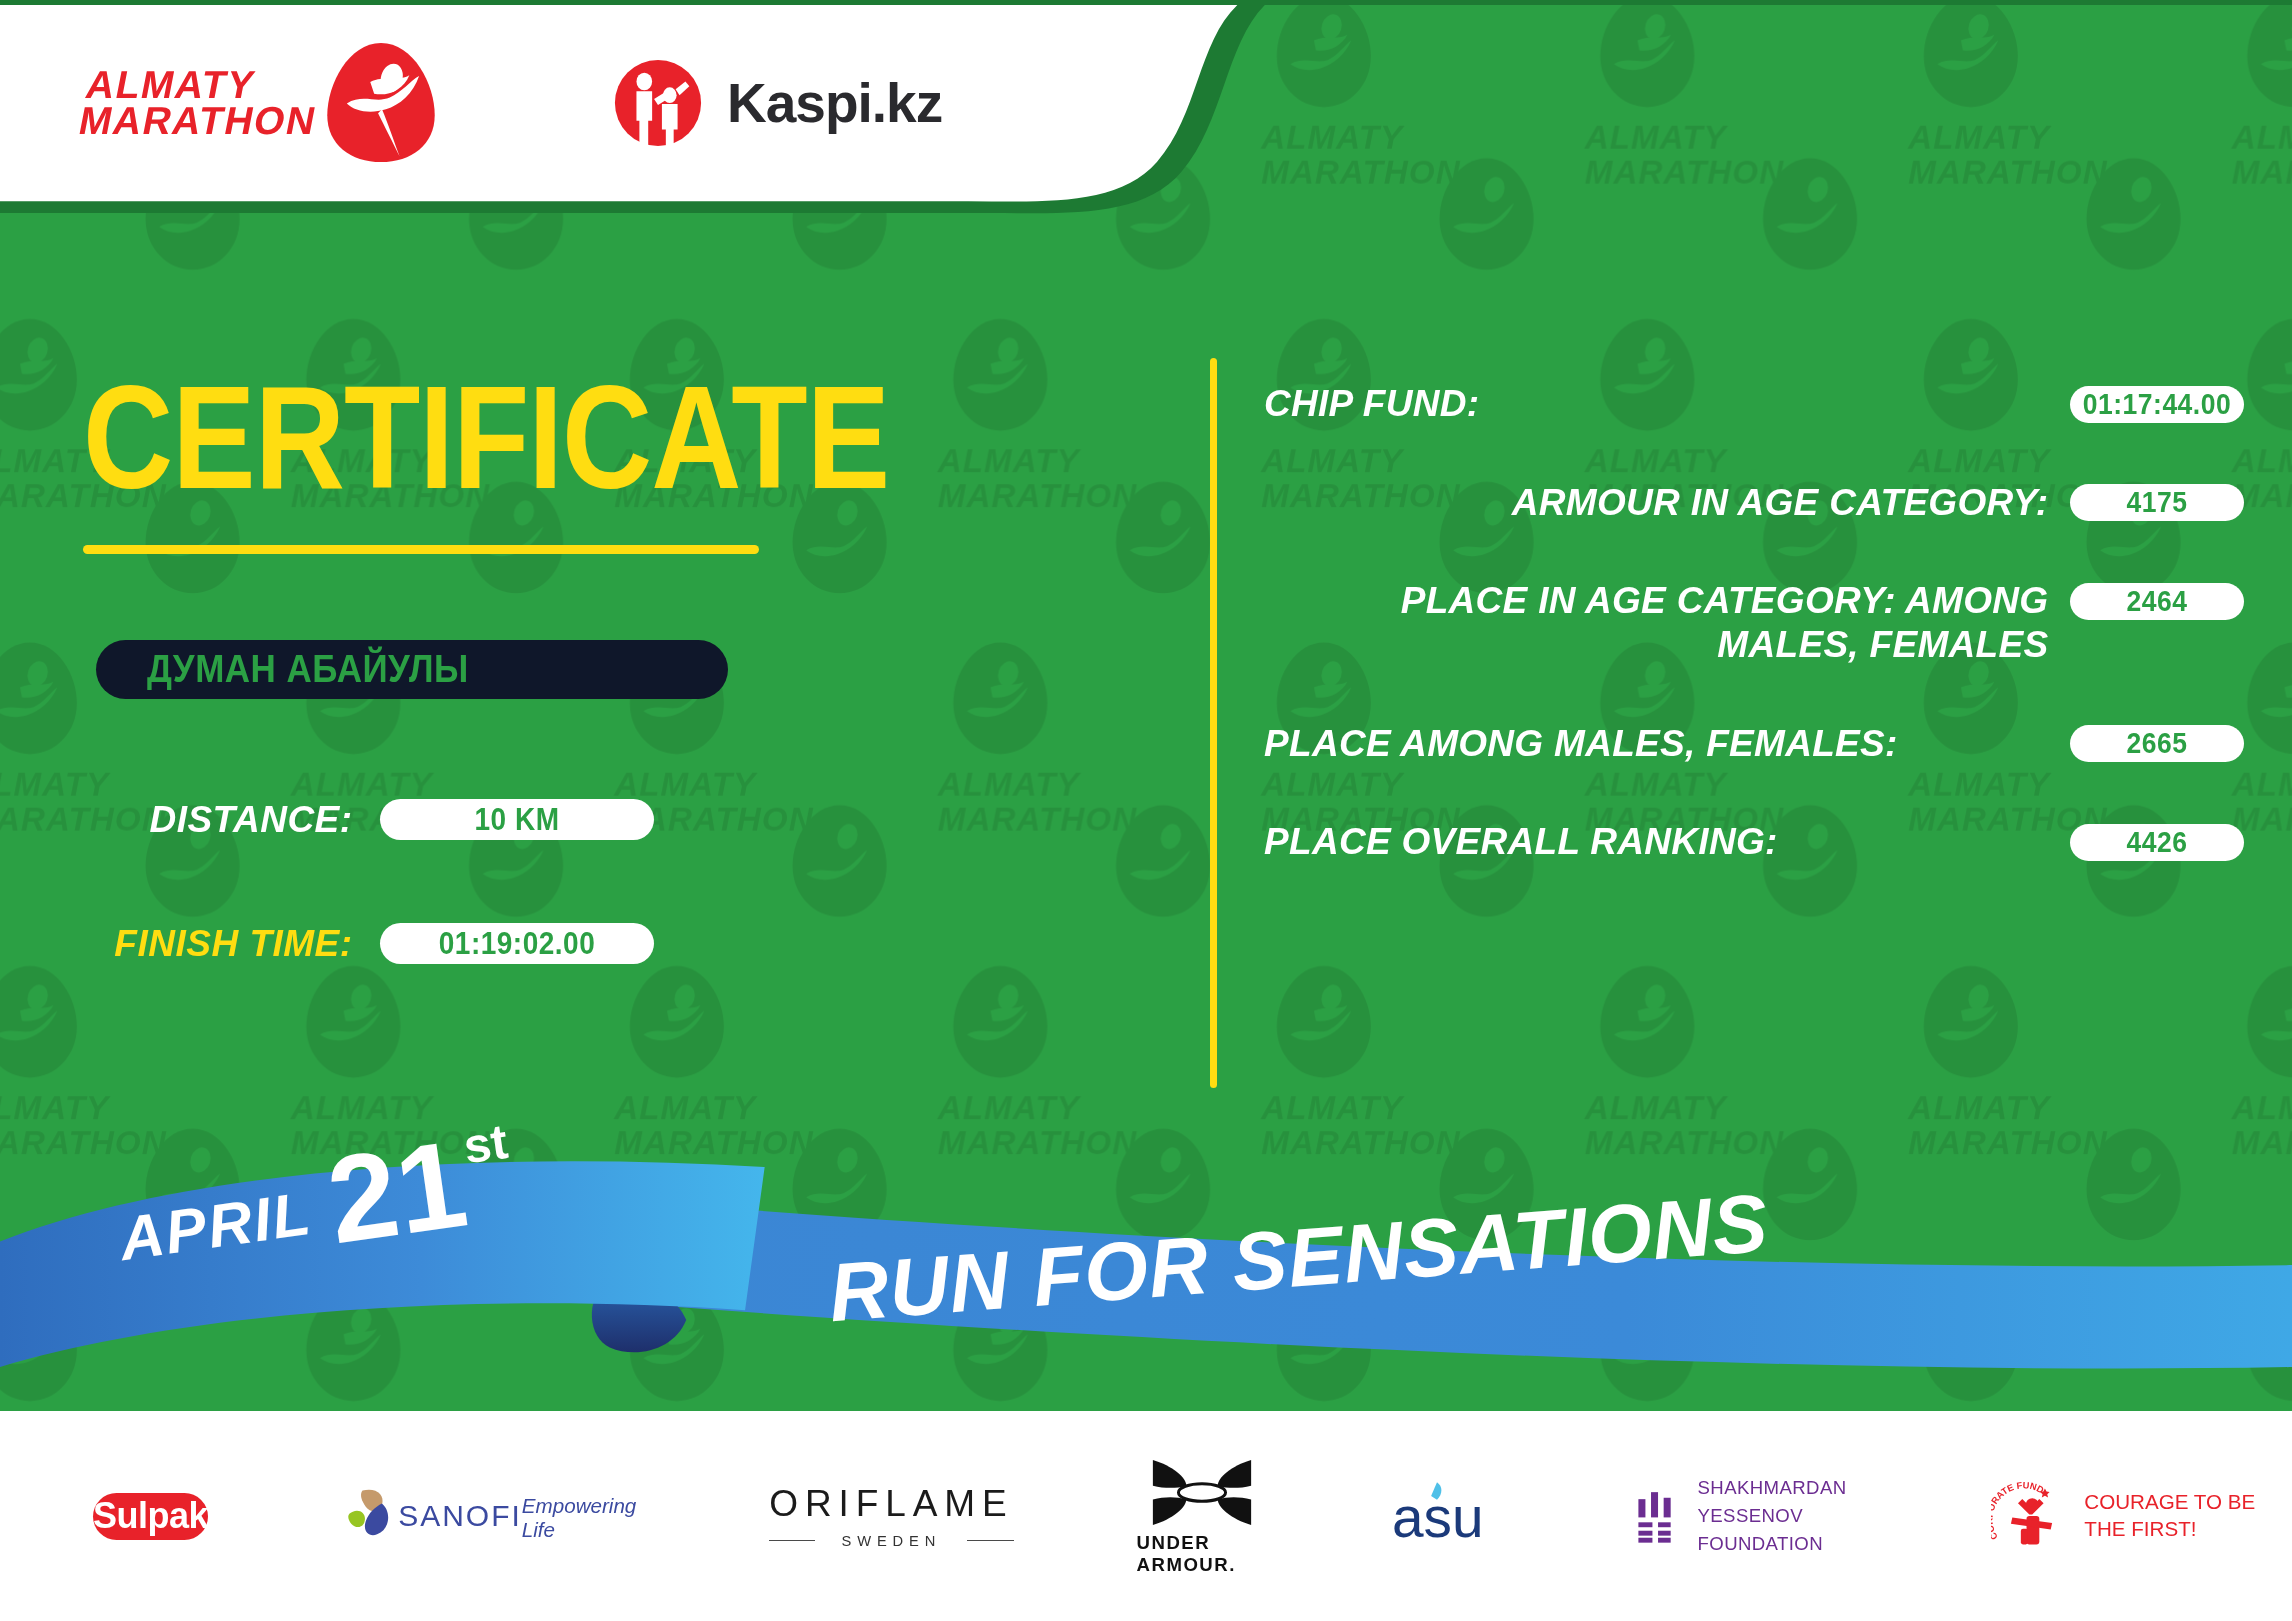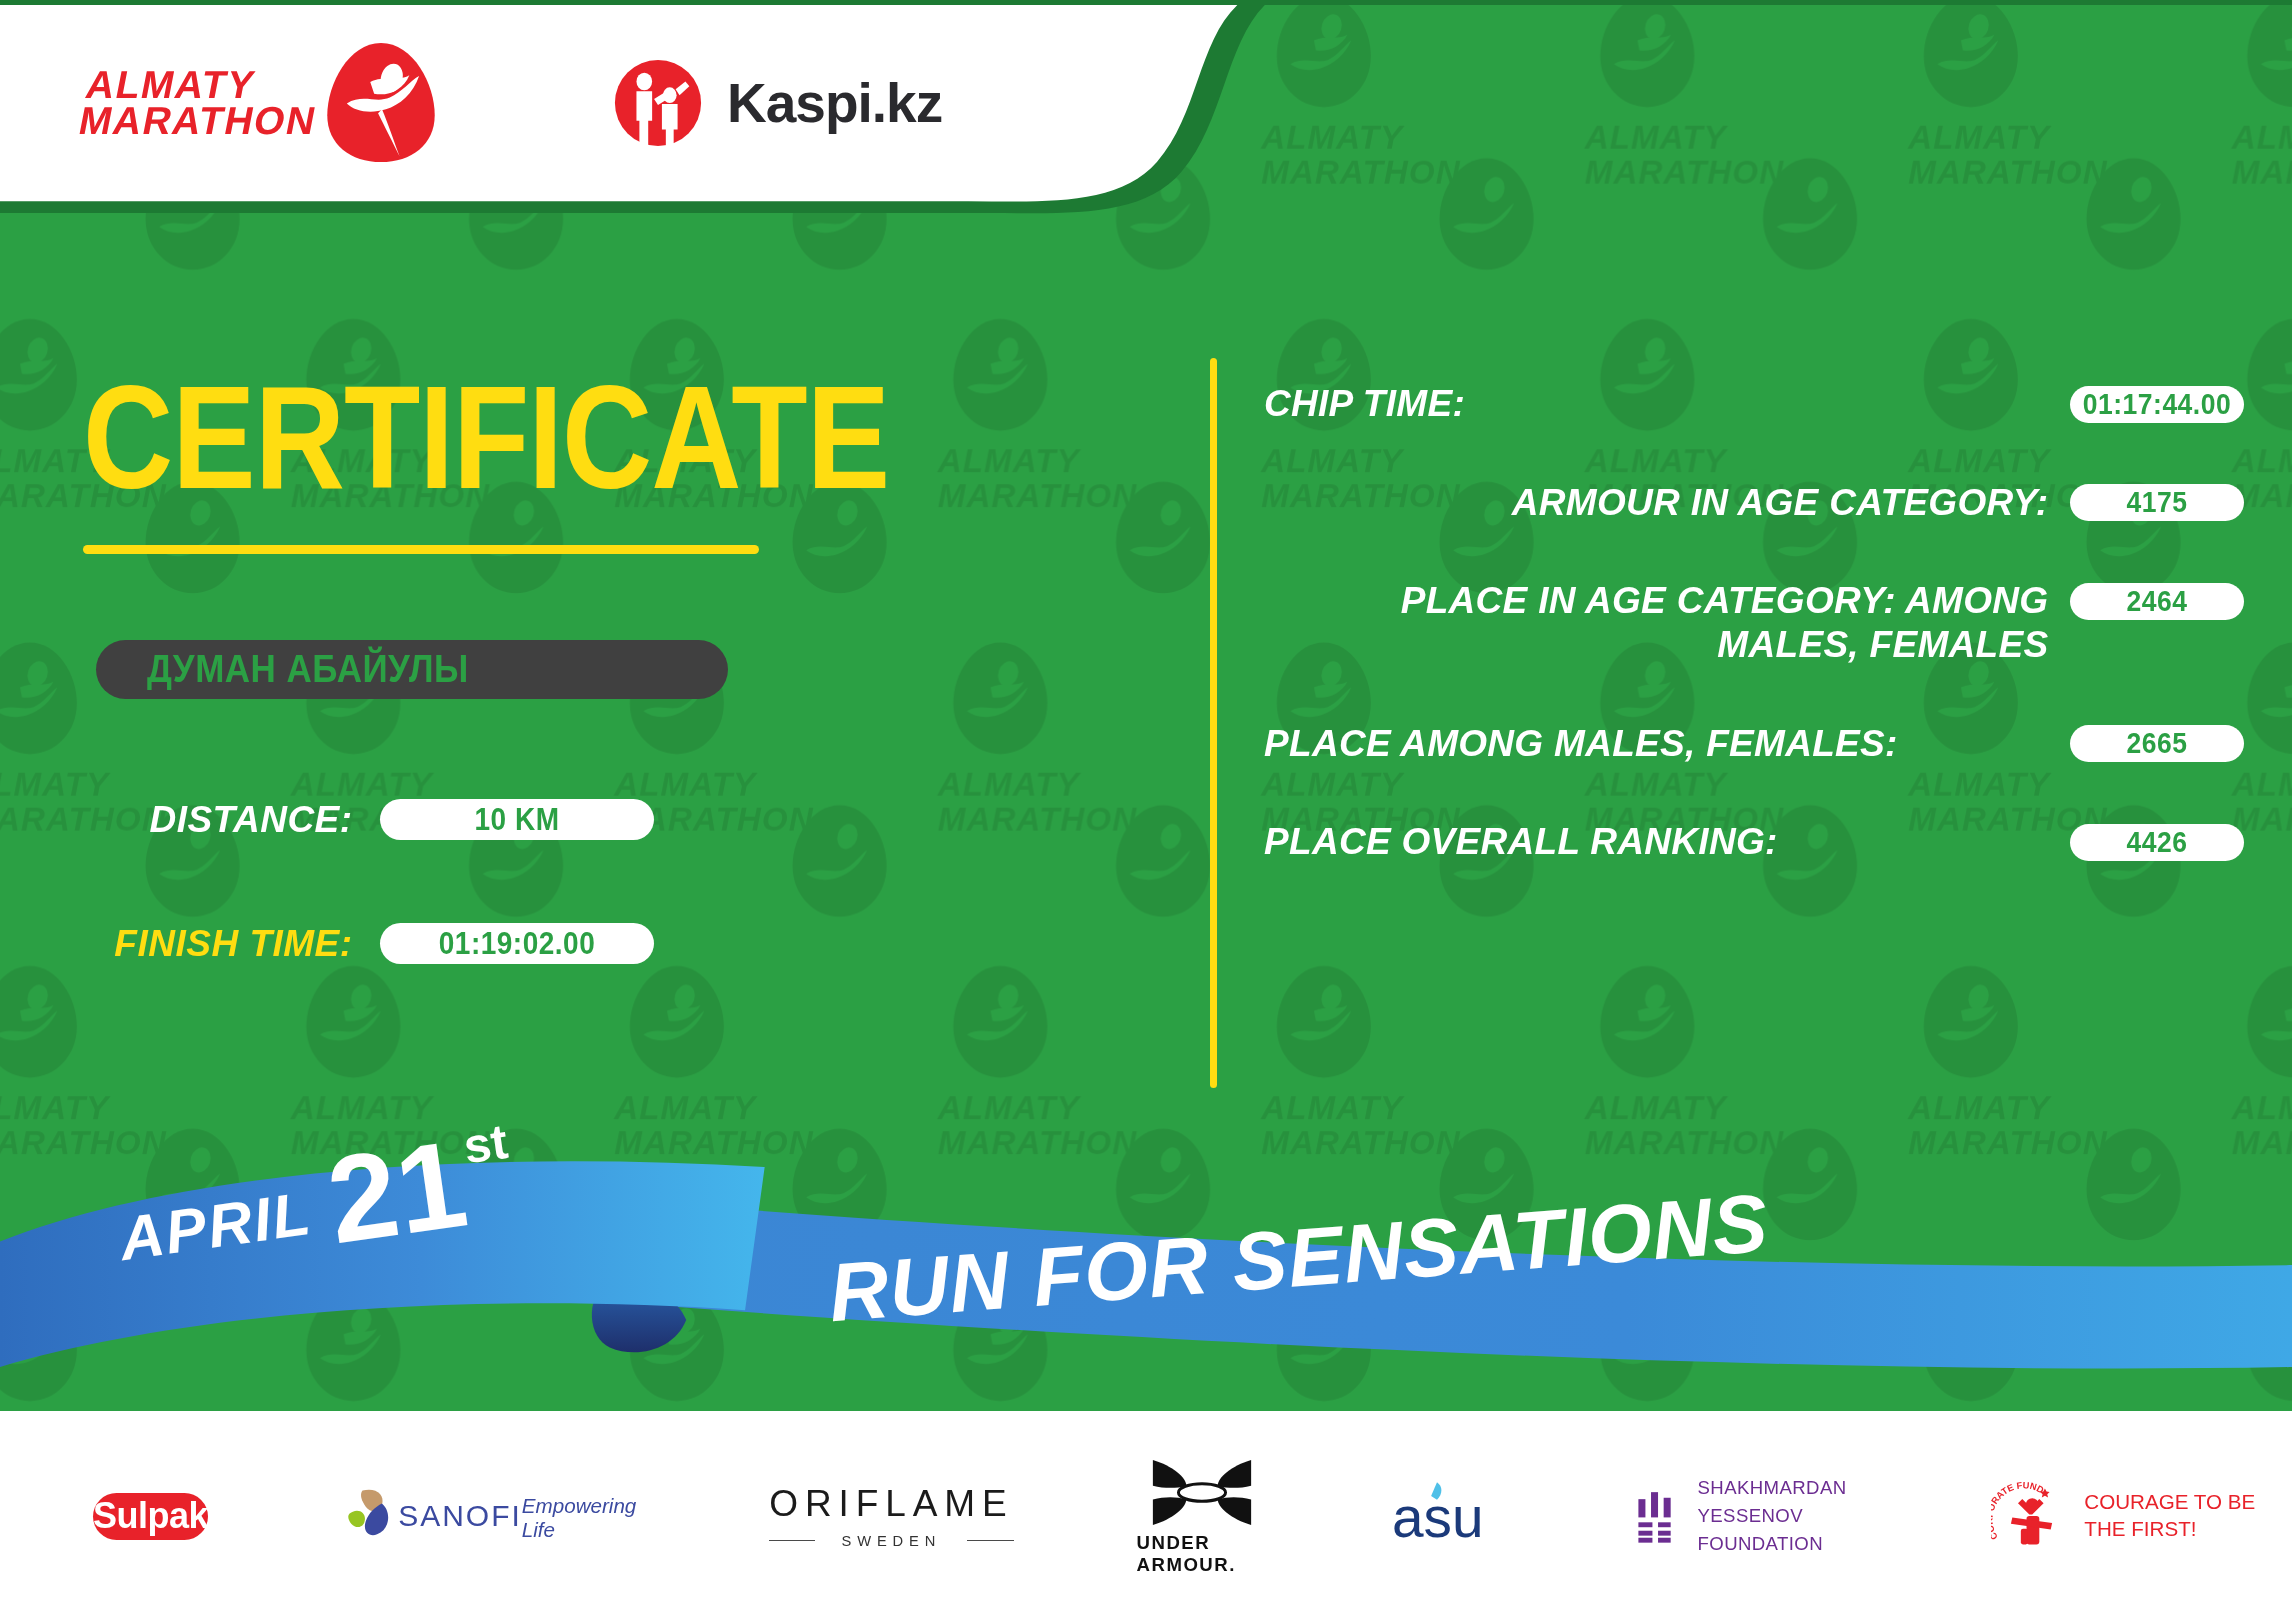--- a/index.html
+++ b/index.html
@@ -83,21 +83,21 @@
   }
   .title-rule {
     margin-top:57px; width:676px; height:8.8px;
     background:#ffdd11; border-radius:4.9px;
   }
 
   
   .name-pill {
     position:absolute; left:96px; top:635px;
     width:632px; height:59px;
-    background:#404040; border-radius:31px;
+    background:#0f172a; border-radius:31px;
     display:flex; align-items:center;
   }
   .name-text {
     margin-left:51px; color:#2ba044;
     font-weight:bold; font-size:35px;
     letter-spacing:0.5px;
     transform:scaleY(1.12); transform-origin:left center;
   }
 
   
@@ -320,21 +320,21 @@
           <span class="pill-val">01:19:02.00</span>
         </div>
       </div>
     </div>
 
     <div class="v-divider"></div>
 
     <div class="right-col">
 
       <div class="rrow">
-        <div class="rrow-label">CHIP TIME:</div>
+        <div class="rrow-label">CHIP FUND:</div>
         <div class="rpill">
           <span class="rpill-val">01:17:44.00</span>
         </div>
       </div>
 
       <div class="rrow">
         <div class="rrow-label right">ARMOUR IN AGE CATEGORY:</div>
         <div class="rpill">
           <span class="rpill-val">4175</span>
         </div>

